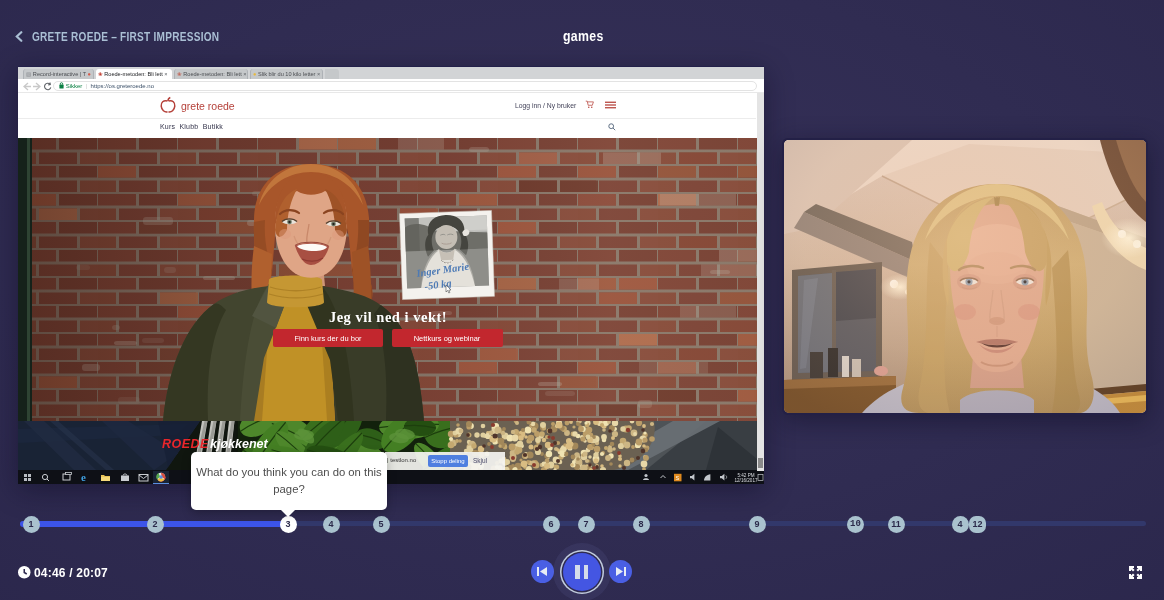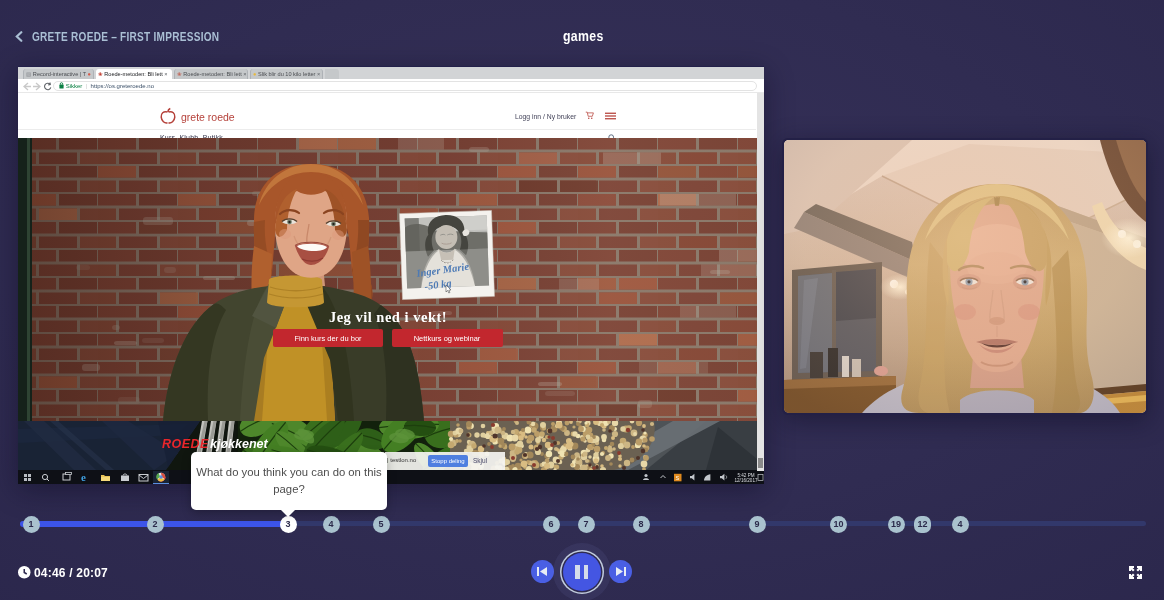--- a/index.html
+++ b/index.html
@@ -12,21 +12,21 @@
 
 .browser { position:absolute; left:18px; top:66px; width:746px; height:418px; background:#ffffff; box-shadow:0 6px 26px rgba(10,8,30,0.45); }
 .tabbar { position:absolute; left:0; top:0; width:746px; height:13px; background:#d2d4d6; border-top:1px solid #23204a; }
 .tab { position:absolute; top:1.5px; height:11.5px; font-size:5.6px; color:#4a4d51; line-height:11.5px; white-space:nowrap; overflow:hidden; border-radius:3px 3px 0 0; padding:0 2px; }
 .tab.active { background:#ffffff; color:#202124; z-index:2; }
 .tab.inactive { background:#c5c8ca; border-left:1px solid #aeb2b6; border-right:1px solid #aeb2b6; }
 .addrbar { position:absolute; left:0; top:13px; width:746px; height:13.5px; background:#ffffff; border-bottom:1px solid #e8e8e8; }
 .urlpill { position:absolute; left:35px; top:2px; width:704px; height:9.5px; border:1px solid #e3e3e3; border-radius:5px; background:#fff; font-size:6px; line-height:9px; color:#3c4043; padding:0 0 0 5px; }
 
 
-.sitehead { position:absolute; left:0; top:39px; width:738px; height:44px; background:#fff; }
+.sitehead { position:absolute; left:0; top:28px; width:738px; height:44px; background:#fff; }
 .sh-line { position:absolute; left:0; top:24px; width:738px; height:1px; background:#ececec; }
 .gr-nav { position:absolute; left:142px; top:29px; font-size:7px; color:#33334a; letter-spacing:0.2px; }
 .gr-login { position:absolute; left:497px; top:7.5px; font-size:6.8px; color:#44445a; }
 
 
 #heroSvg { position:absolute; left:0; top:70.5px; height:285px; }
 #foodSvg { position:absolute; left:0; top:355px; }
 .taskbar { position:absolute; left:0; top:404px; width:746px; height:14px; background:#0e1016; }
 .scrollbar { position:absolute; left:739px; top:26.5px; width:7px; height:378px; background:#e4e4e4; }
 .scrollthumb { position:absolute; left:740px; top:392px; width:5px; height:10px; background:#8a8a8a; }
@@ -914,23 +914,23 @@
 <div class="tl-done"></div>
 <div class="dot" style="left:22.5px;">1</div>
 <div class="dot" style="left:146.5px;">2</div>
 <div class="dot cur" style="left:279.5px;">3</div>
 <div class="dot" style="left:322.5px;">4</div>
 <div class="dot" style="left:372.5px;">5</div>
 <div class="dot" style="left:542.5px;">6</div>
 <div class="dot" style="left:577.5px;">7</div>
 <div class="dot" style="left:632.5px;">8</div>
 <div class="dot" style="left:748.5px;">9</div>
-<div class="dot" style="left:830px;">10</div>
-<div class="dot" style="left:887.5px;">19</div>
-<div class="dot" style="left:914px;border-radius:7px;">12</div>
+<div class="dot" style="left:847px;font-family:Liberation Mono, monospace;">10</div>
+<div class="dot" style="left:887.5px;">11</div>
+<div class="dot" style="left:969px;border-radius:7px;">12</div>
 <div class="dot" style="left:951.5px;">4</div>
 
 <svg class="clockico" viewBox="0 0 13 13">
     <circle cx="6.5" cy="6.5" r="6.5" fill="#fff"></circle>
     <path d="M6.5 3 v3.8 l2.6 1.5" stroke="#2f2b50" stroke-width="1.6" fill="none"></path>
   </svg>
 <div class="timefield">04:46 / 20:07</div>
 
 <div class="skipbtn" style="left:531px;">
   <svg class="skip-ico" style="left:6px;" viewBox="0 0 10 9">

